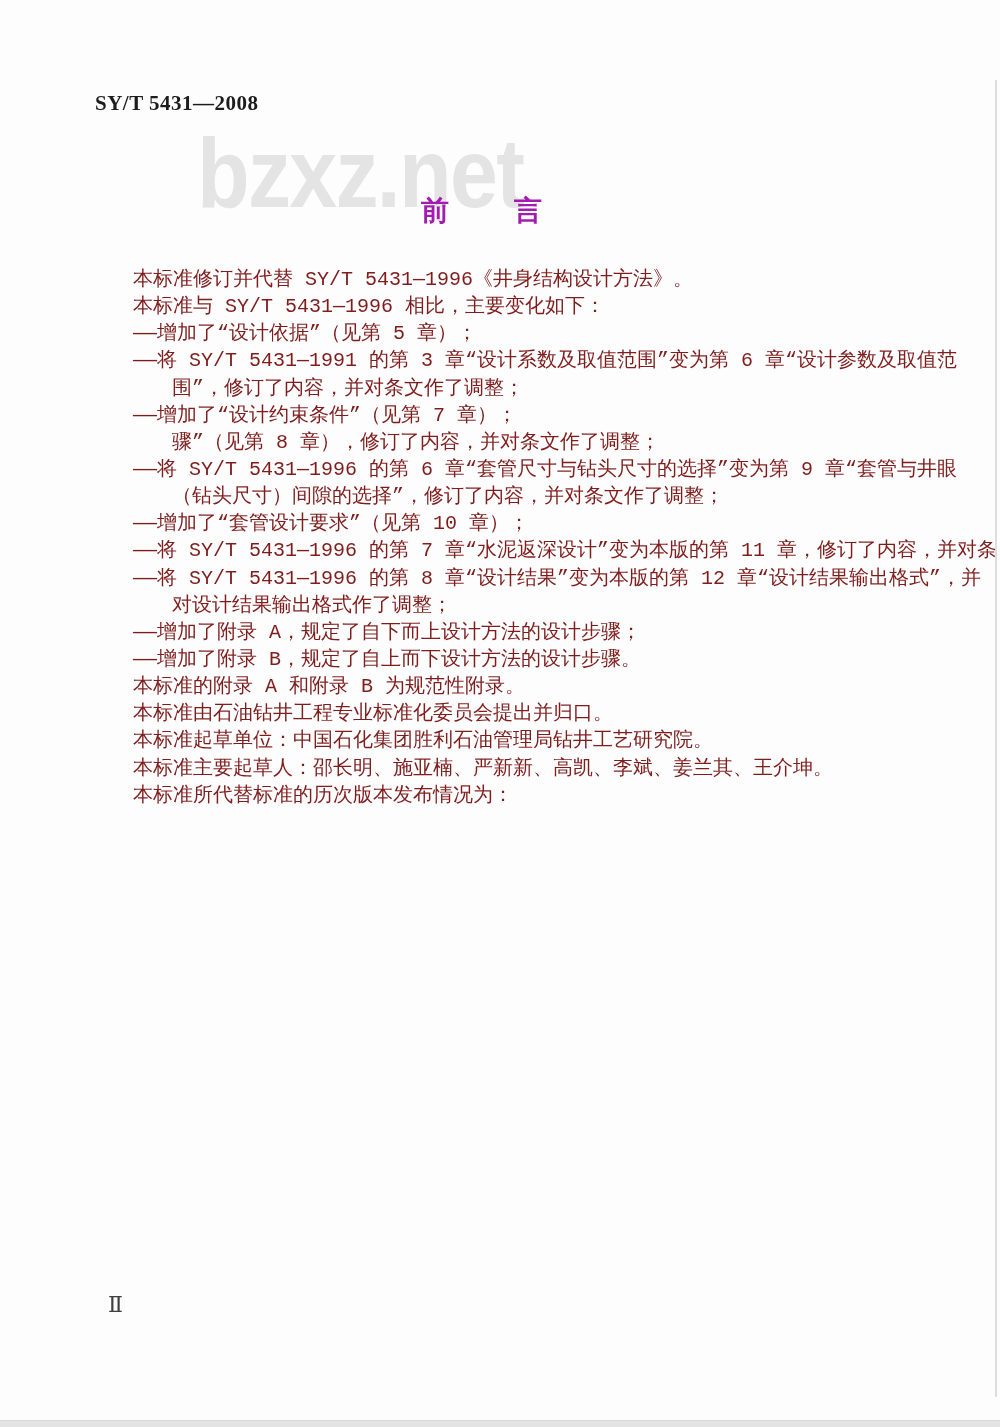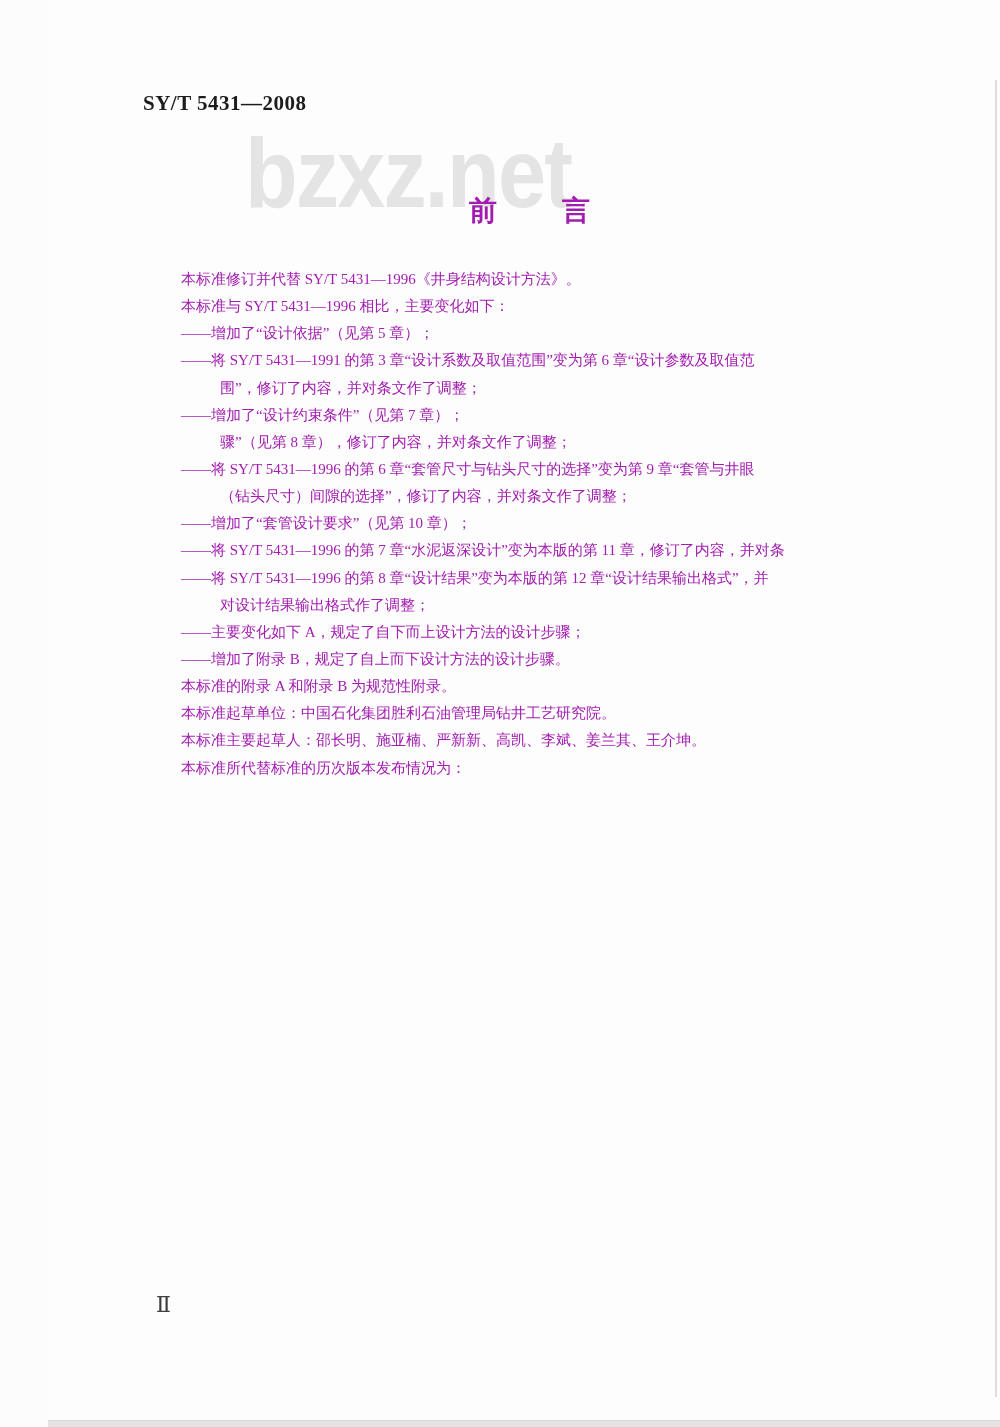--- a/index.html
+++ b/index.html
@@ -8,21 +8,20 @@
     position: relative;
     background: #fcfcfc;
     font-family: "Liberation Serif", "DejaVu Serif", serif;
     color: #242424;
     overflow: hidden;
   }
   .page {
     position: absolute;
     inset: 0;
     background: #fdfdfd;
-    margin-left: 48px;
   }
   .std-code {
     position: absolute;
     left: 95px;
     top: 91px;
     font-size: 21px;
     font-weight: bold;
     letter-spacing: 0.5px;
     color: #1c1c1c;
   }
@@ -49,24 +48,25 @@
     font-weight: bold;
     color: #a21caf;
     word-spacing: 58px;
     white-space: nowrap;
   }
   .body-block {
     position: absolute;
     left: 133px;
     top: 266px;
     width: 832px;
-    font-size: 15px;
+    font-size: 20px;
     line-height: 27.15px;
-    color: #a21caf;
+    color: #7f1d1d;
     white-space: nowrap;
+    font-family: Liberation Mono, monospace;
   }
   .body-block .line { height: 27.15px; }
   .body-block .line.hang { padding-left: 39px; }
   .page-number {
     position: absolute;
     left: 108px;
     top: 1292px;
     font-size: 22px;
     color: #3f3f3f;
   }
@@ -107,23 +107,24 @@
       <div class="line">——将 SY/T 5431—1991 的第 3 章“设计系数及取值范围”变为第 6 章“设计参数及取值范</div>
       <div class="line hang">围”，修订了内容，并对条文作了调整；</div>
       <div class="line">——增加了“设计约束条件”（见第 7 章）；</div>
       <div class="line hang">骤”（见第 8 章），修订了内容，并对条文作了调整；</div>
       <div class="line">——将 SY/T 5431—1996 的第 6 章“套管尺寸与钻头尺寸的选择”变为第 9 章“套管与井眼</div>
       <div class="line hang">（钻头尺寸）间隙的选择”，修订了内容，并对条文作了调整；</div>
       <div class="line">——增加了“套管设计要求”（见第 10 章）；</div>
       <div class="line">——将 SY/T 5431—1996 的第 7 章“水泥返深设计”变为本版的第 11 章，修订了内容，并对条</div>
       <div class="line">——将 SY/T 5431—1996 的第 8 章“设计结果”变为本版的第 12 章“设计结果输出格式”，并</div>
       <div class="line hang">对设计结果输出格式作了调整；</div>
-      <div class="line">——主要变化如下 A，规定了自下而上设计方法的设计步骤；</div>
+      <div class="line">——增加了附录 A，规定了自下而上设计方法的设计步骤；</div>
       <div class="line">——增加了附录 B，规定了自上而下设计方法的设计步骤。</div>
       <div class="line">本标准的附录 A 和附录 B 为规范性附录。</div>
+      <div class="line">本标准由石油钻井工程专业标准化委员会提出并归口。</div>
       <div class="line">本标准起草单位：中国石化集团胜利石油管理局钻井工艺研究院。</div>
       <div class="line">本标准主要起草人：邵长明、施亚楠、严新新、高凯、李斌、姜兰其、王介坤。</div>
       <div class="line">本标准所代替标准的历次版本发布情况为：</div>
     </div>
 
   <div class="page-number">Ⅱ</div>
 
   <div class="scan-edge-right"></div>
   <div class="scan-strip-bottom"></div>
 

